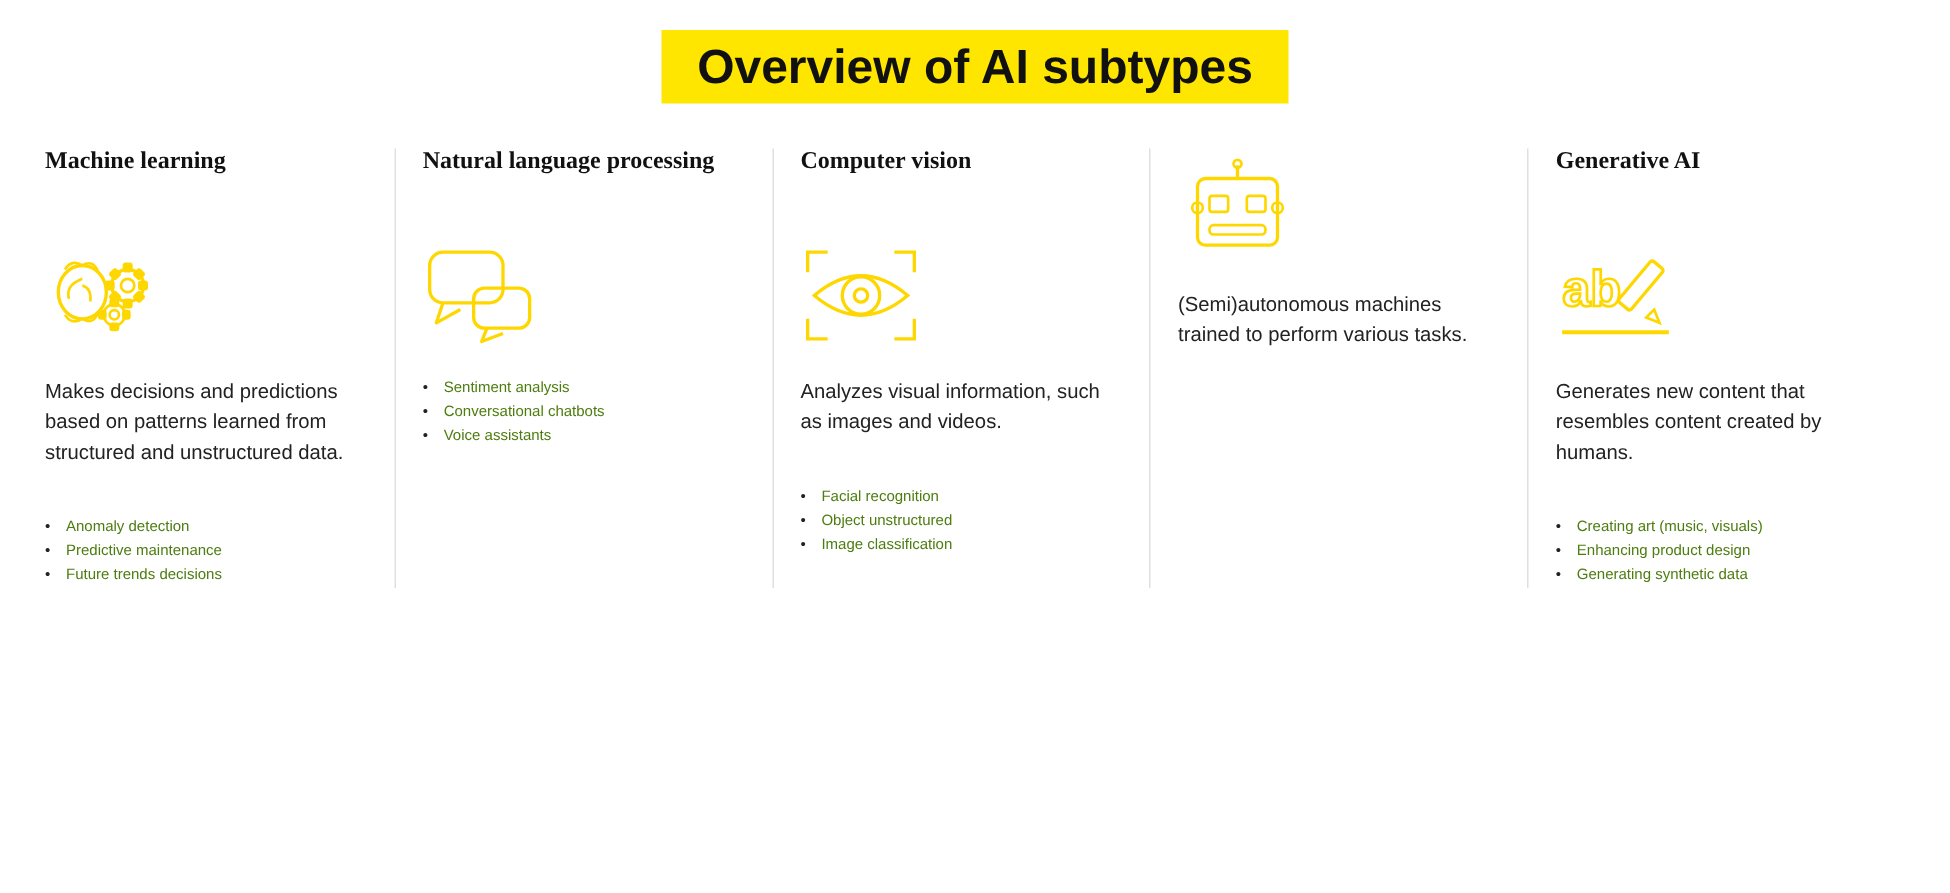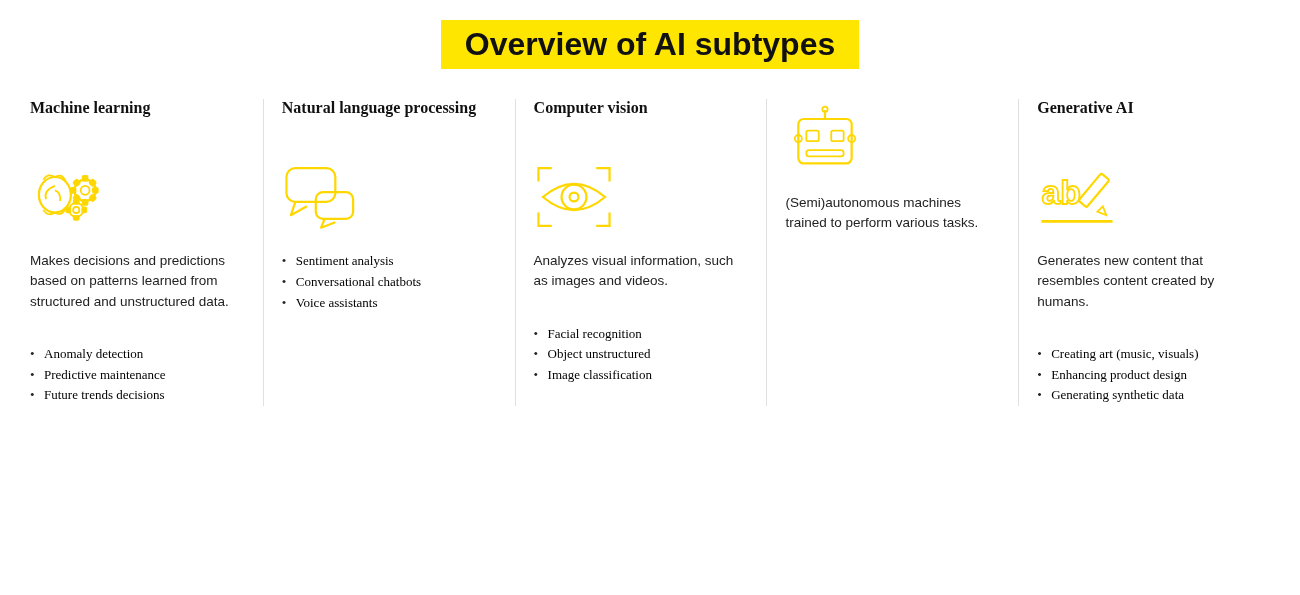--- a/index.html
+++ b/index.html
@@ -69,26 +69,25 @@
       line-height: 1.5;
       margin-bottom: 32px;
     }
 
     .bullet-list {
       list-style: none;
       padding: 0;
     }
 
     .bullet-list li {
-      font-size: 13px;
-      color: #000000;
+      font-size: 10px;
+      color: #4d7c0f;
       line-height: 1.6;
       padding-left: 14px;
       position: relative;
-      font-family: Liberation Serif, serif;
     }
 
     .bullet-list li::before {
       content: "•";
       position: absolute;
       left: 0;
       color: #222;
     }
 
     svg.icon {

